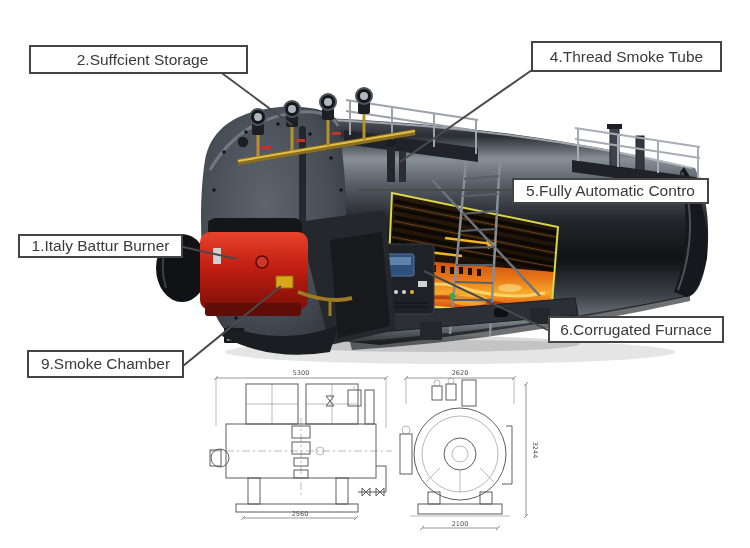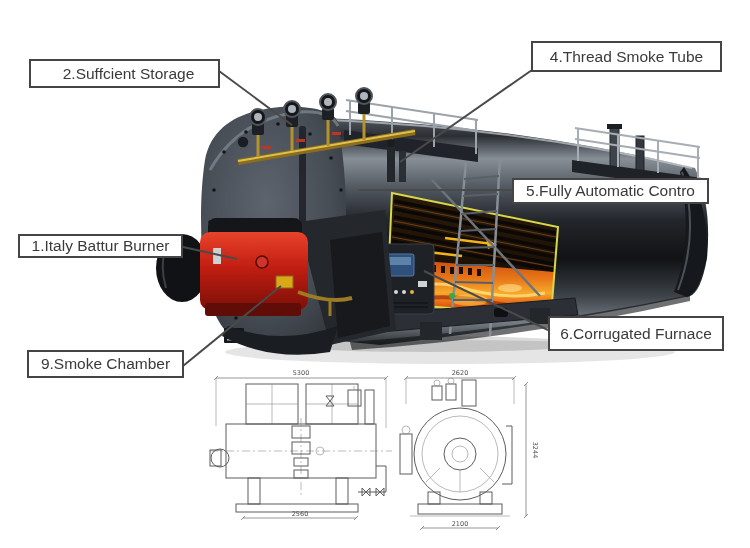--- a/index.html
+++ b/index.html
@@ -10,25 +10,25 @@
   .stage svg{position:absolute;left:0;top:0;}
   
   .callout{
     position:absolute;box-sizing:border-box;
     border:2px solid #454545;background:#ffffff;
     color:#3a3a3a;font-size:15.5px;line-height:1;
     display:flex;align-items:center;justify-content:center;
     white-space:nowrap;z-index:30;
   }
   .co1{left:18px;  top:234px; width:165px; height:24px;}
-  .co2{left:29px;  top:59px;  width:191px; height:29px;padding-left:8px;}
+  .co2{left:29px;  top:45px;  width:219px; height:29px;padding-left:8px;}
   .co3{left:27px;  top:350px; width:157px; height:28px;}
   .co4{left:531px; top:41px;  width:191px; height:31px;}
   .co5{left:512px; top:178px; width:197px; height:26px;}
-  .co6{left:548px; top:316px; width:176px; height:35px;}
+  .co6{left:548px; top:316px; width:176px; height:27px;}
   
   #boiler-art{z-index:5;}
   #callout-lines{z-index:20;pointer-events:none;}
   .techdraw{z-index:10;}
   #side-view{left:208px;top:366px;}
   #front-view{left:394px;top:364px;}
   .techdraw text{fill:#4c4c4c;font-family:"DejaVu Sans",sans-serif;font-size:6.5px;}
   .techdraw .ln{stroke:#5d5d5d;stroke-width:1;fill:none;}
   .techdraw .thin{stroke:#8a8a8a;stroke-width:.6;fill:none;}
   .techdraw .dim{stroke:#6a6a6a;stroke-width:.7;fill:none;}

